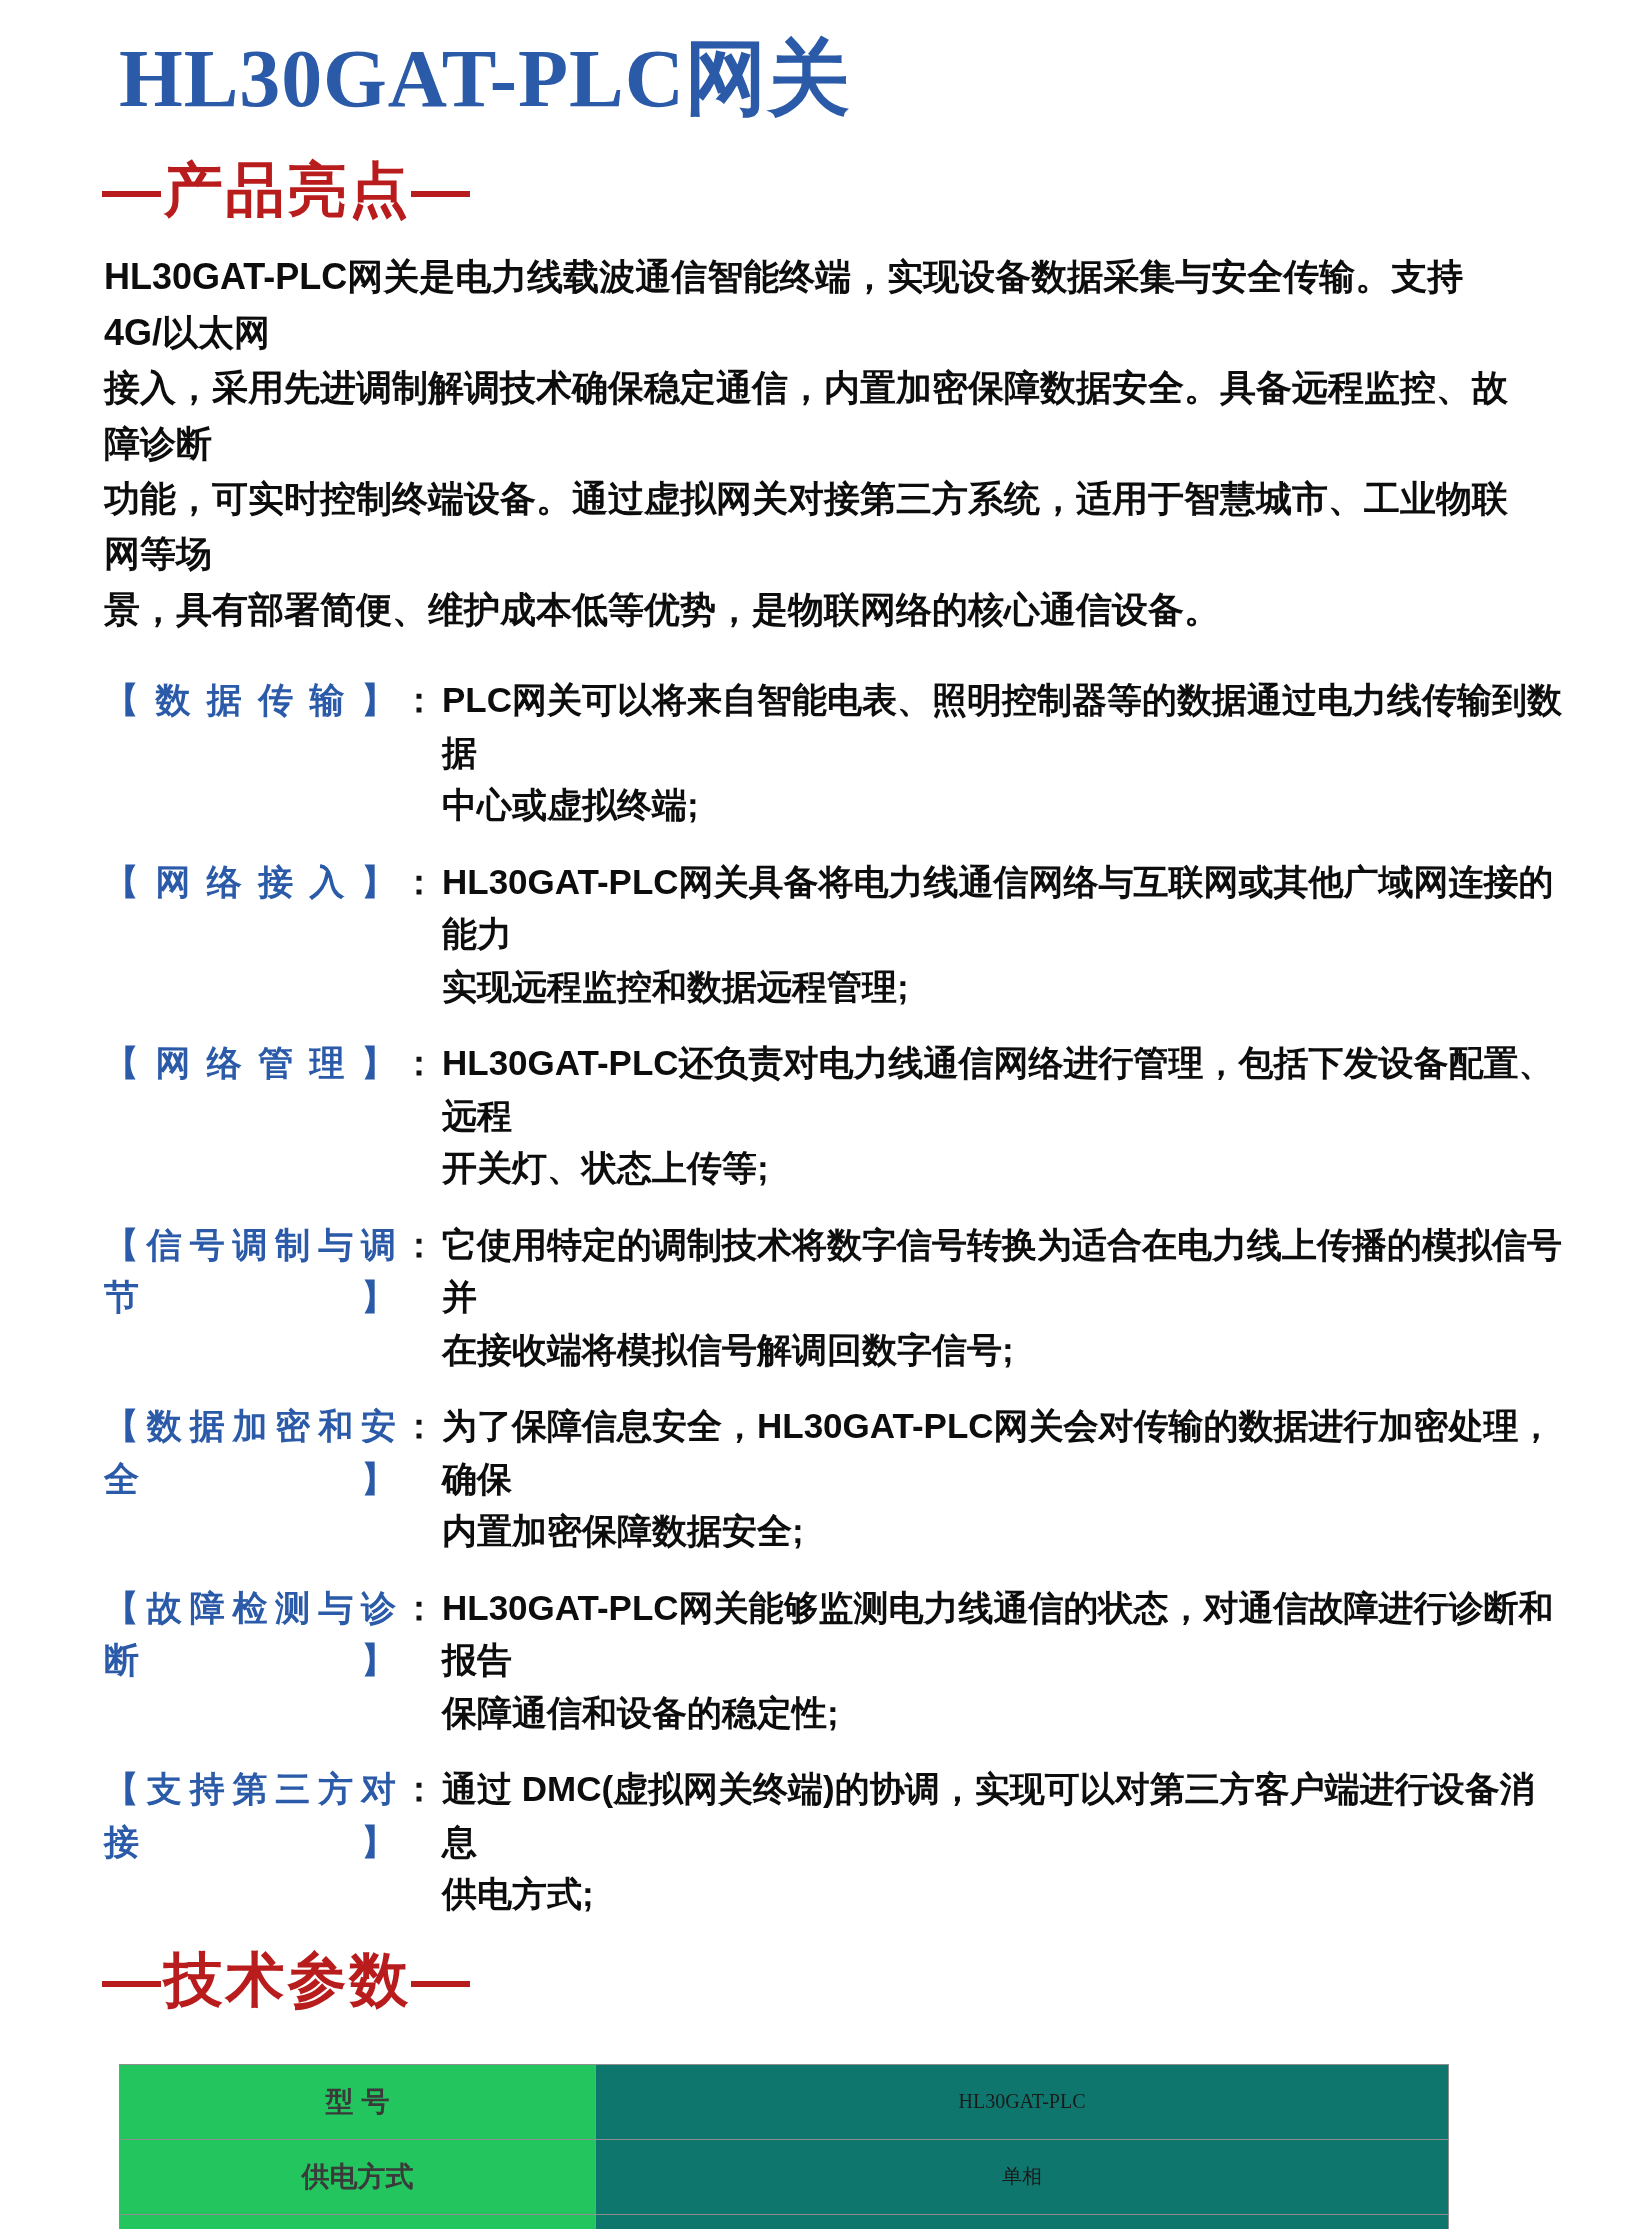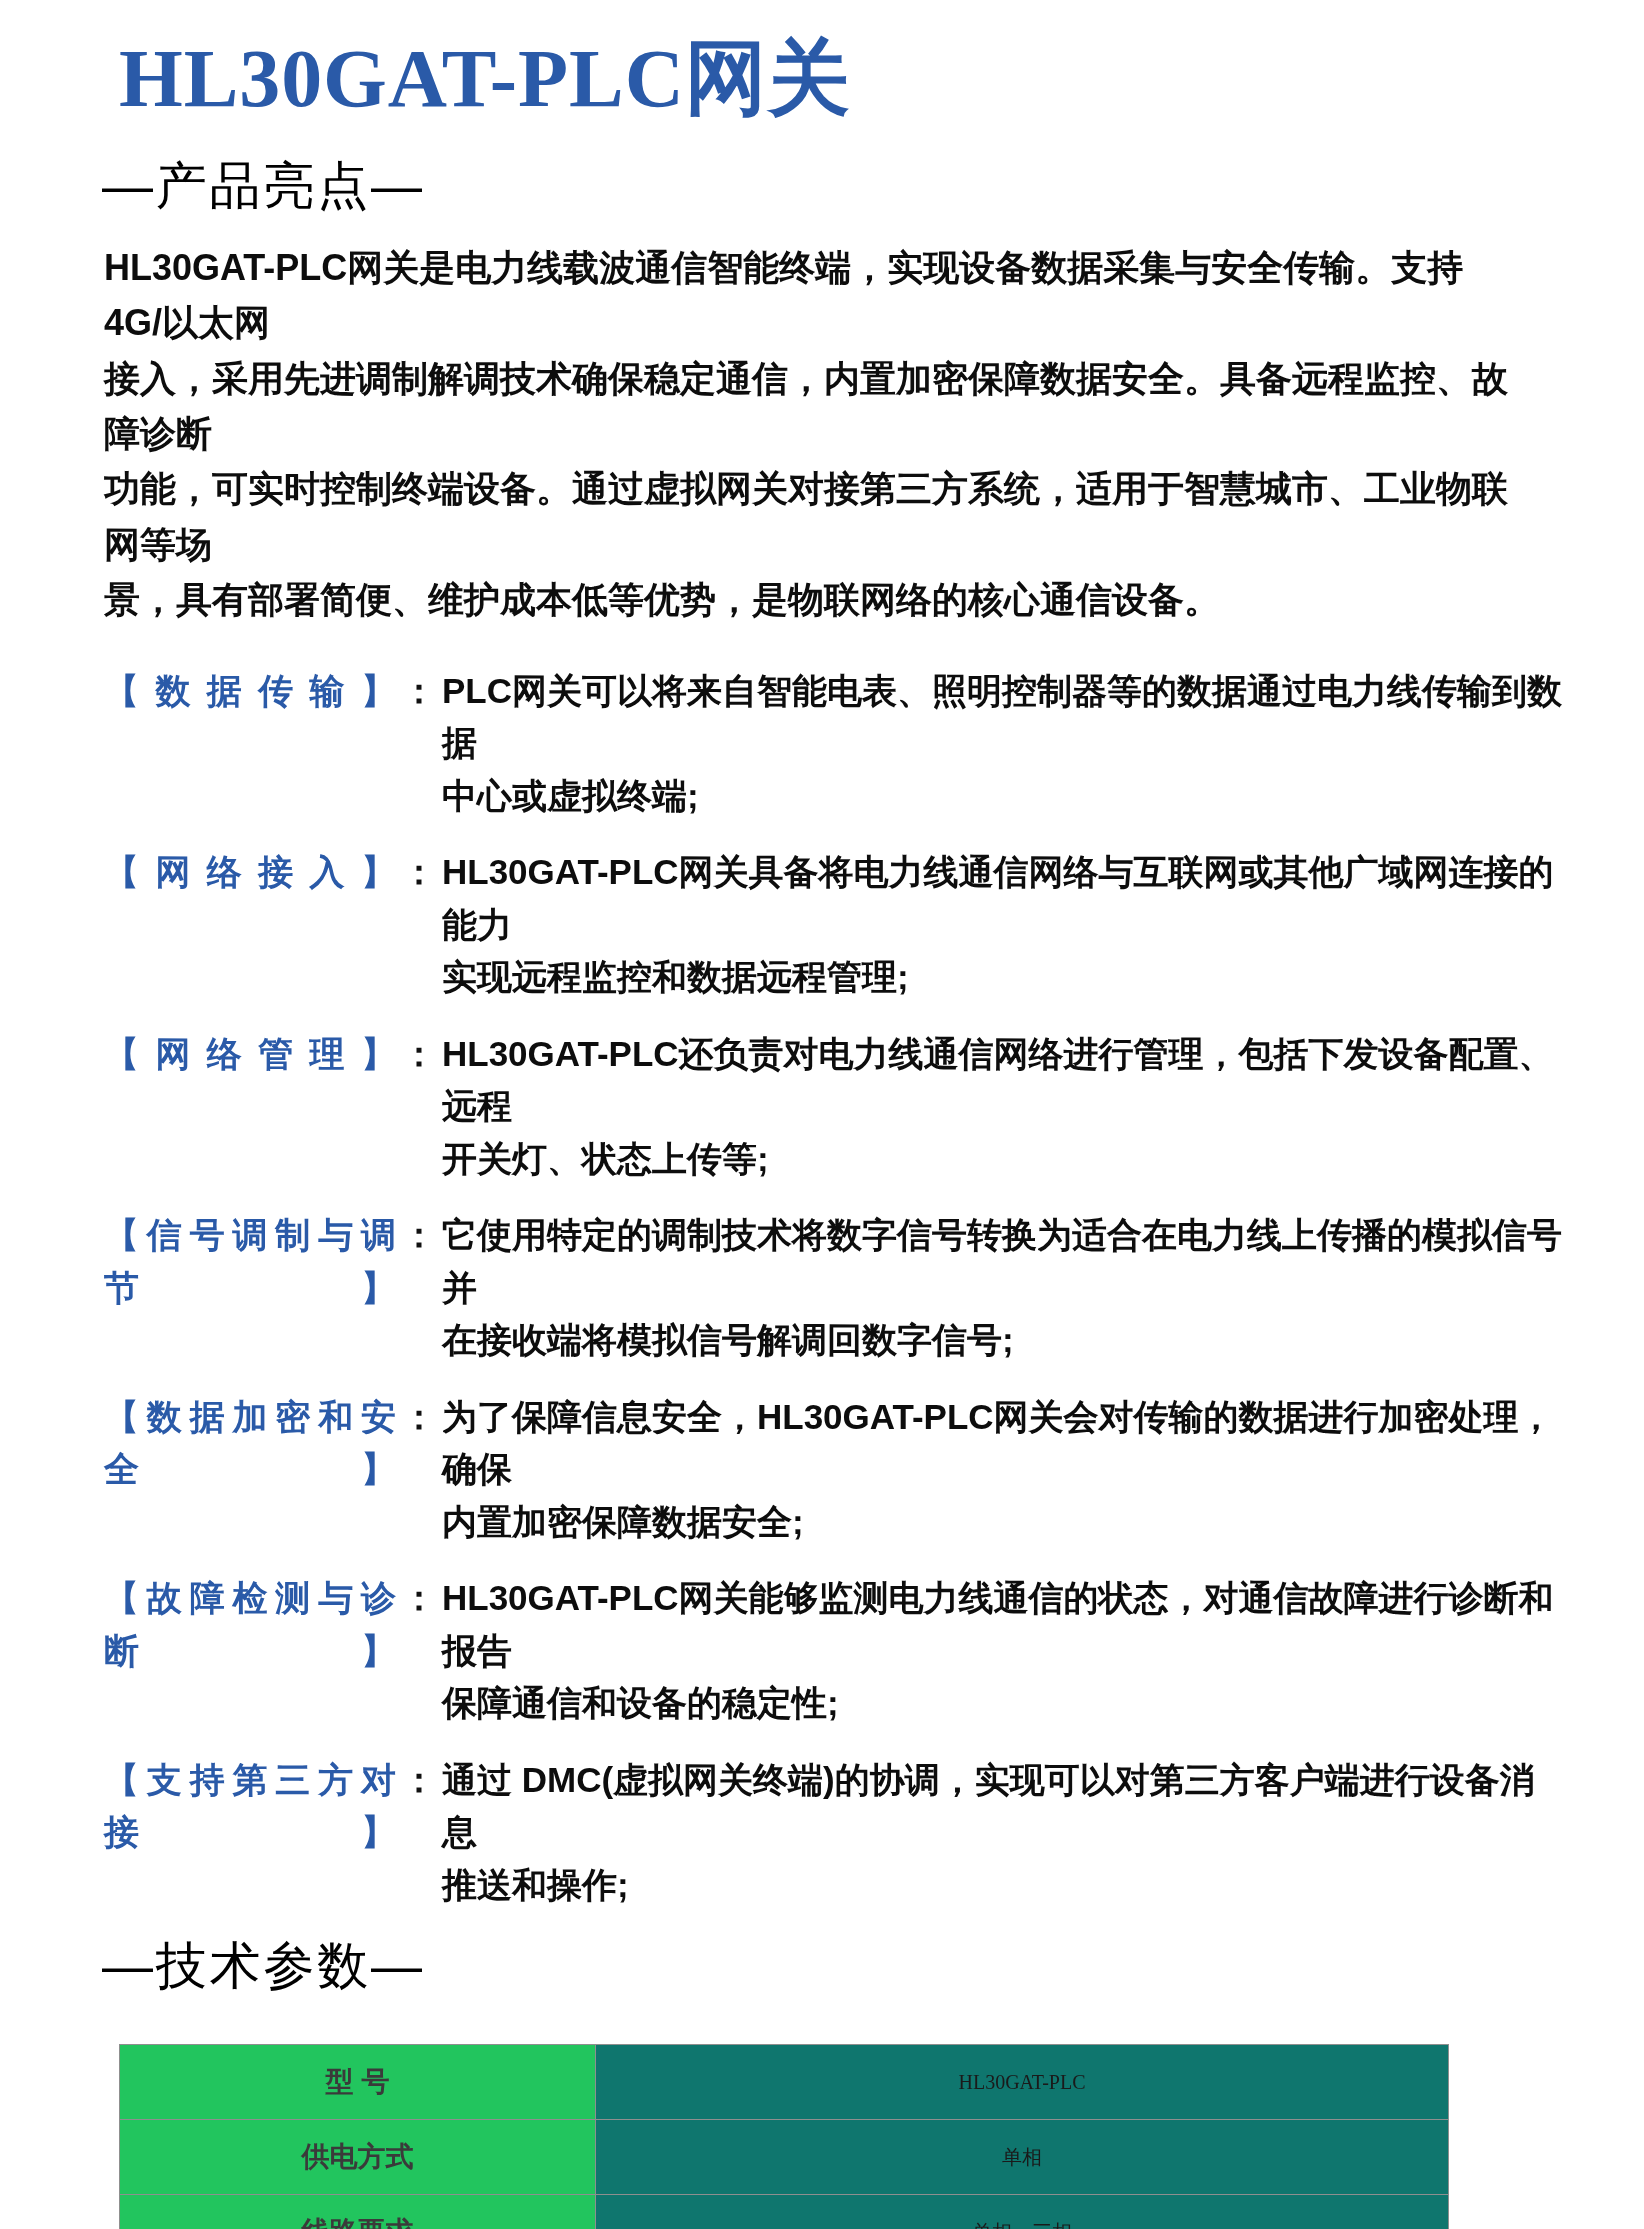--- a/index.html
+++ b/index.html
@@ -17,23 +17,23 @@
     font-family: "Liberation Serif", serif;
     font-weight: 700;
     font-size: 82px;
     line-height: 1.25;
     color: #2a5aa8;
     letter-spacing: 0.9px;
   }
   
   .section-heading {
     margin: 24px 0 0 102px;
-    font-size: 51px;
-    font-weight: 400;
-    color: #000000;
+    font-size: 59px;
+    font-weight: 700;
+    color: #b91c1c;
     letter-spacing: 2.8px;
     line-height: 1.2;
   }
   
   .intro {
     margin: 24px 93px 0 104px;
     font-size: 36px;
     line-height: 1.54;
     font-weight: 600;
     color: #0d0d0d;
@@ -157,21 +157,21 @@
       <div class="highlight-label">【故障检测与诊断】</div>
       <div class="highlight-colon">：</div>
       <div class="highlight-text">HL30GAT-PLC网关能够监测电力线通信的状态，对通信故障进行诊断和报告
 保障通信和设备的稳定性;</div>
     </div>
 
     <div class="highlight-item">
       <div class="highlight-label">【支持第三方对接】</div>
       <div class="highlight-colon">：</div>
       <div class="highlight-text">通过 DMC(虚拟网关终端)的协调，实现可以对第三方客户端进行设备消息
-推送和操作;</div>
+供电方式;</div>
     </div>
 
   </div>
 
   <h2 class="section-heading">—技术参数—</h2>
 
   <table class="specs-table">
     <tbody>
       <tr>
         <td class="spec-name-cell">型 号</td>

